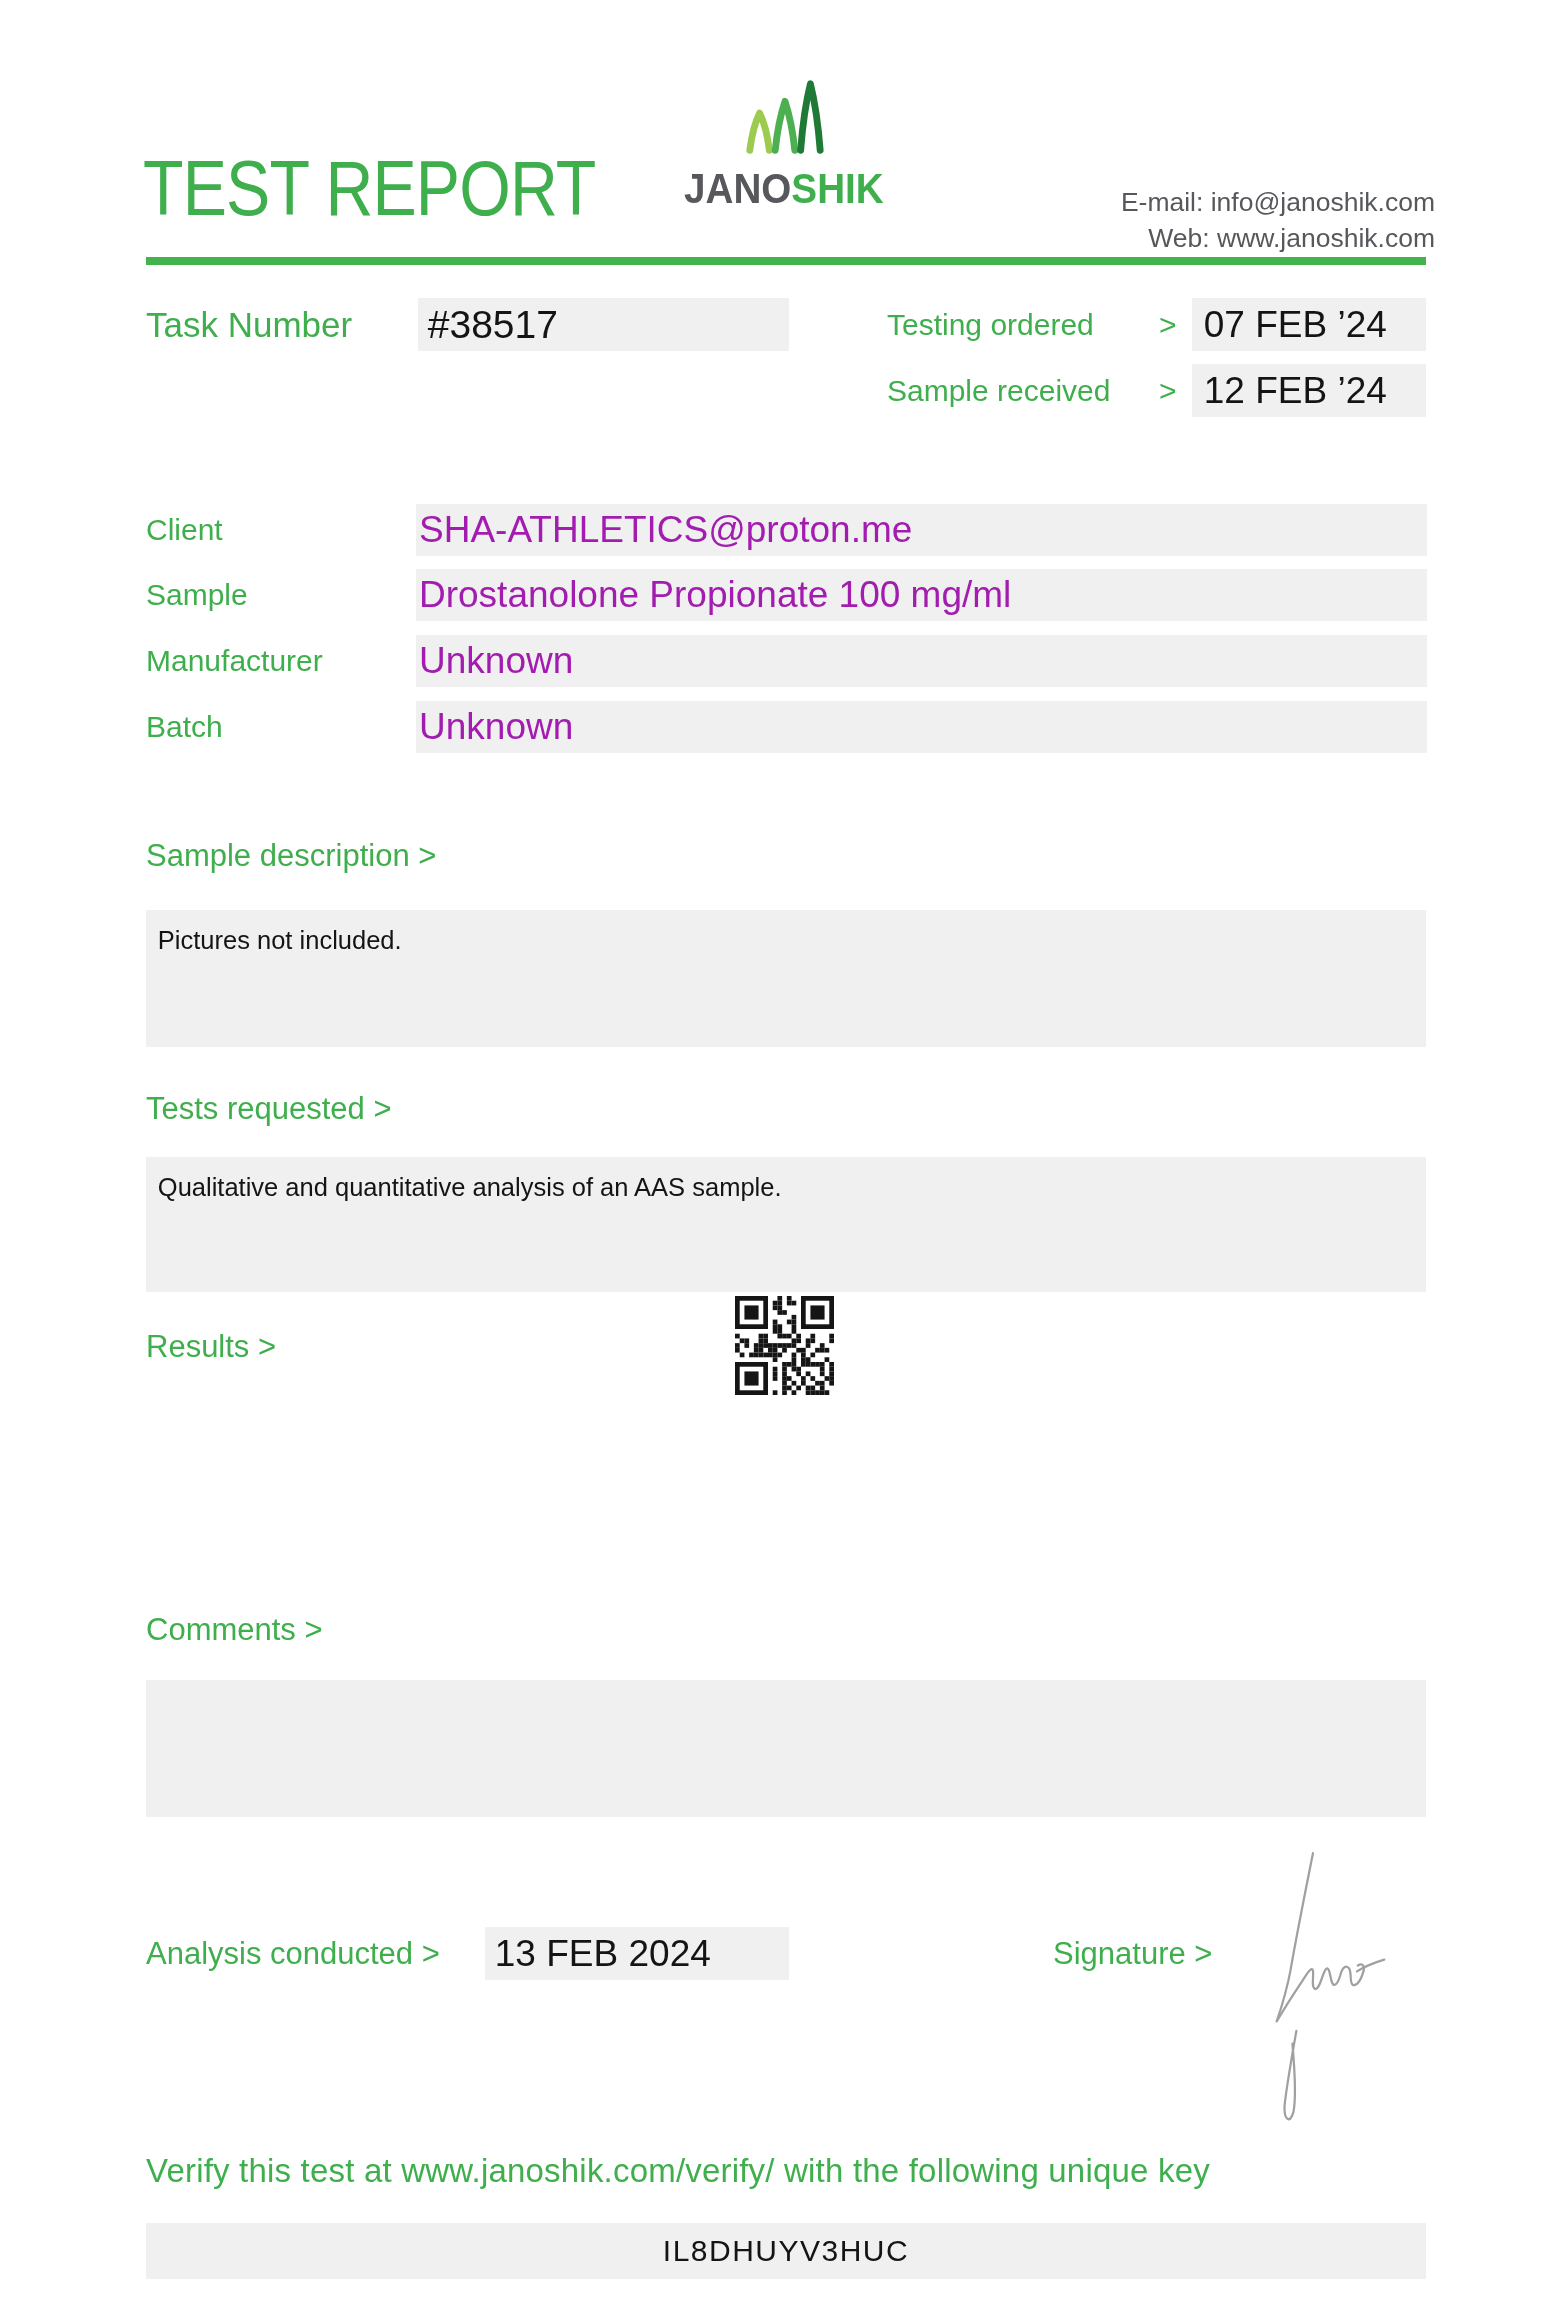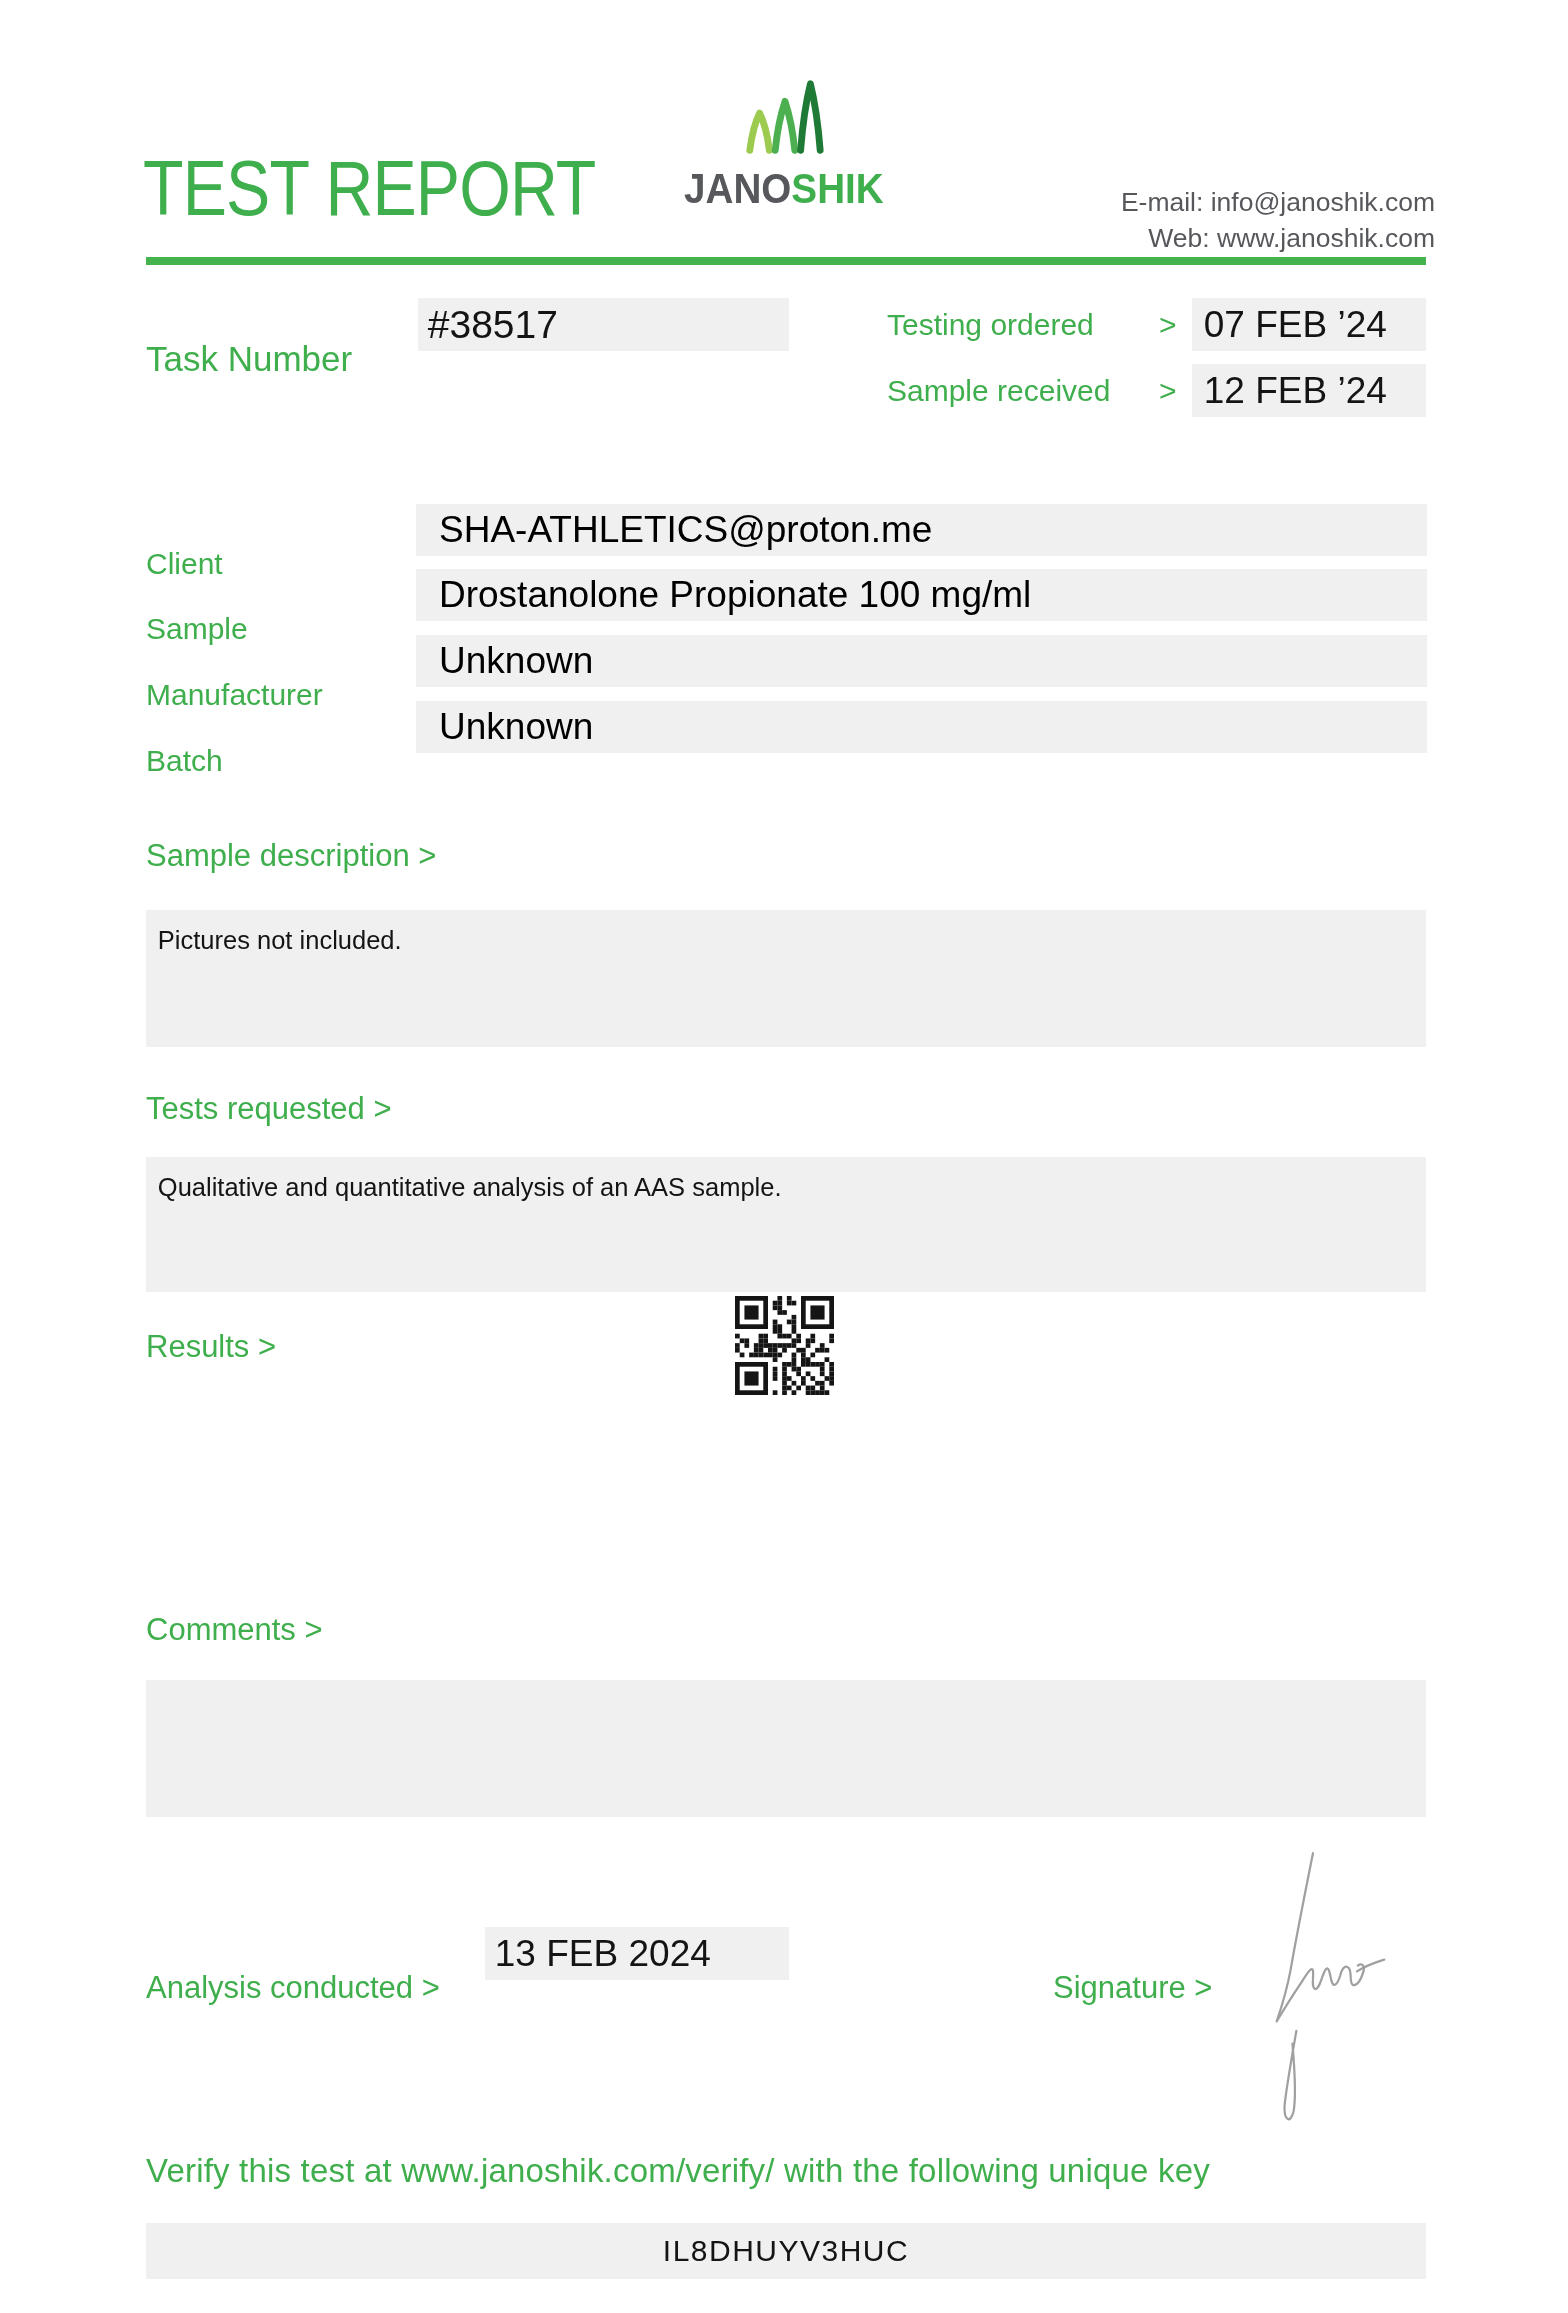--- a/index.html
+++ b/index.html
@@ -8,25 +8,25 @@
   .abs{position:absolute;}
   .green{color:#3fae4c;}
   .title{left:143px;top:143px;font-size:78px;letter-spacing:-1px;
          transform:scaleX(0.85);transform-origin:left top;white-space:nowrap;}
   .logo-text{left:684px;top:165px;font-size:42px;font-weight:bold;letter-spacing:0px;
              transform:scaleX(0.92);transform-origin:left top;white-space:nowrap;}
   .logo-jano{color:#57585c;} .logo-shik{color:#3fae4c;}
   .contact{right:133px;top:138px;text-align:right;font-size:26.5px;line-height:36px;color:#57585c;margin-top:46px;}
   .divider{left:146px;top:257px;width:1280px;height:7.8px;background:#44b34e;}
   .graybox{background:#f0f0f0;}
-  .lbl{white-space:nowrap;margin-top:34px;}
+  .lbl{white-space:nowrap;}
   .task-label{left:146px;top:298px;font-size:35px;line-height:53px;}
   .task-box{left:418px;top:298px;width:371px;height:53px;}
   .task-value{font-size:39px;line-height:53px;padding-left:9.8px;}
-  .val{font-size:37px;line-height:52px;padding-left:23px;color:#000000;white-space:nowrap;}
+  .val{font-size:37px;line-height:52px;padding-left:3px;color:#a21caf;white-space:nowrap;}
   .date-row{left:887px;width:539px;height:53px;display:flex;align-items:center;}
   .date-row .dlabel{flex:1;font-size:30px;}
   .date-row .chev{width:33px;font-size:30px;}
   .date-box{width:234px;height:53px;flex:0 0 auto;}
   .date-val{font-size:37px;line-height:53px;padding-left:11.8px;white-space:nowrap;}
   .info-label{left:146px;font-size:30px;line-height:52px;}
   .info-box{left:416px;width:1011px;height:52px;}
   .sec-head{left:146px;font-size:31px;white-space:nowrap;}
   .body-box{left:146px;width:1280px;}
   .body-text{font-size:25.5px;padding:15.7px 0 0 11.8px;color:#141414;}

